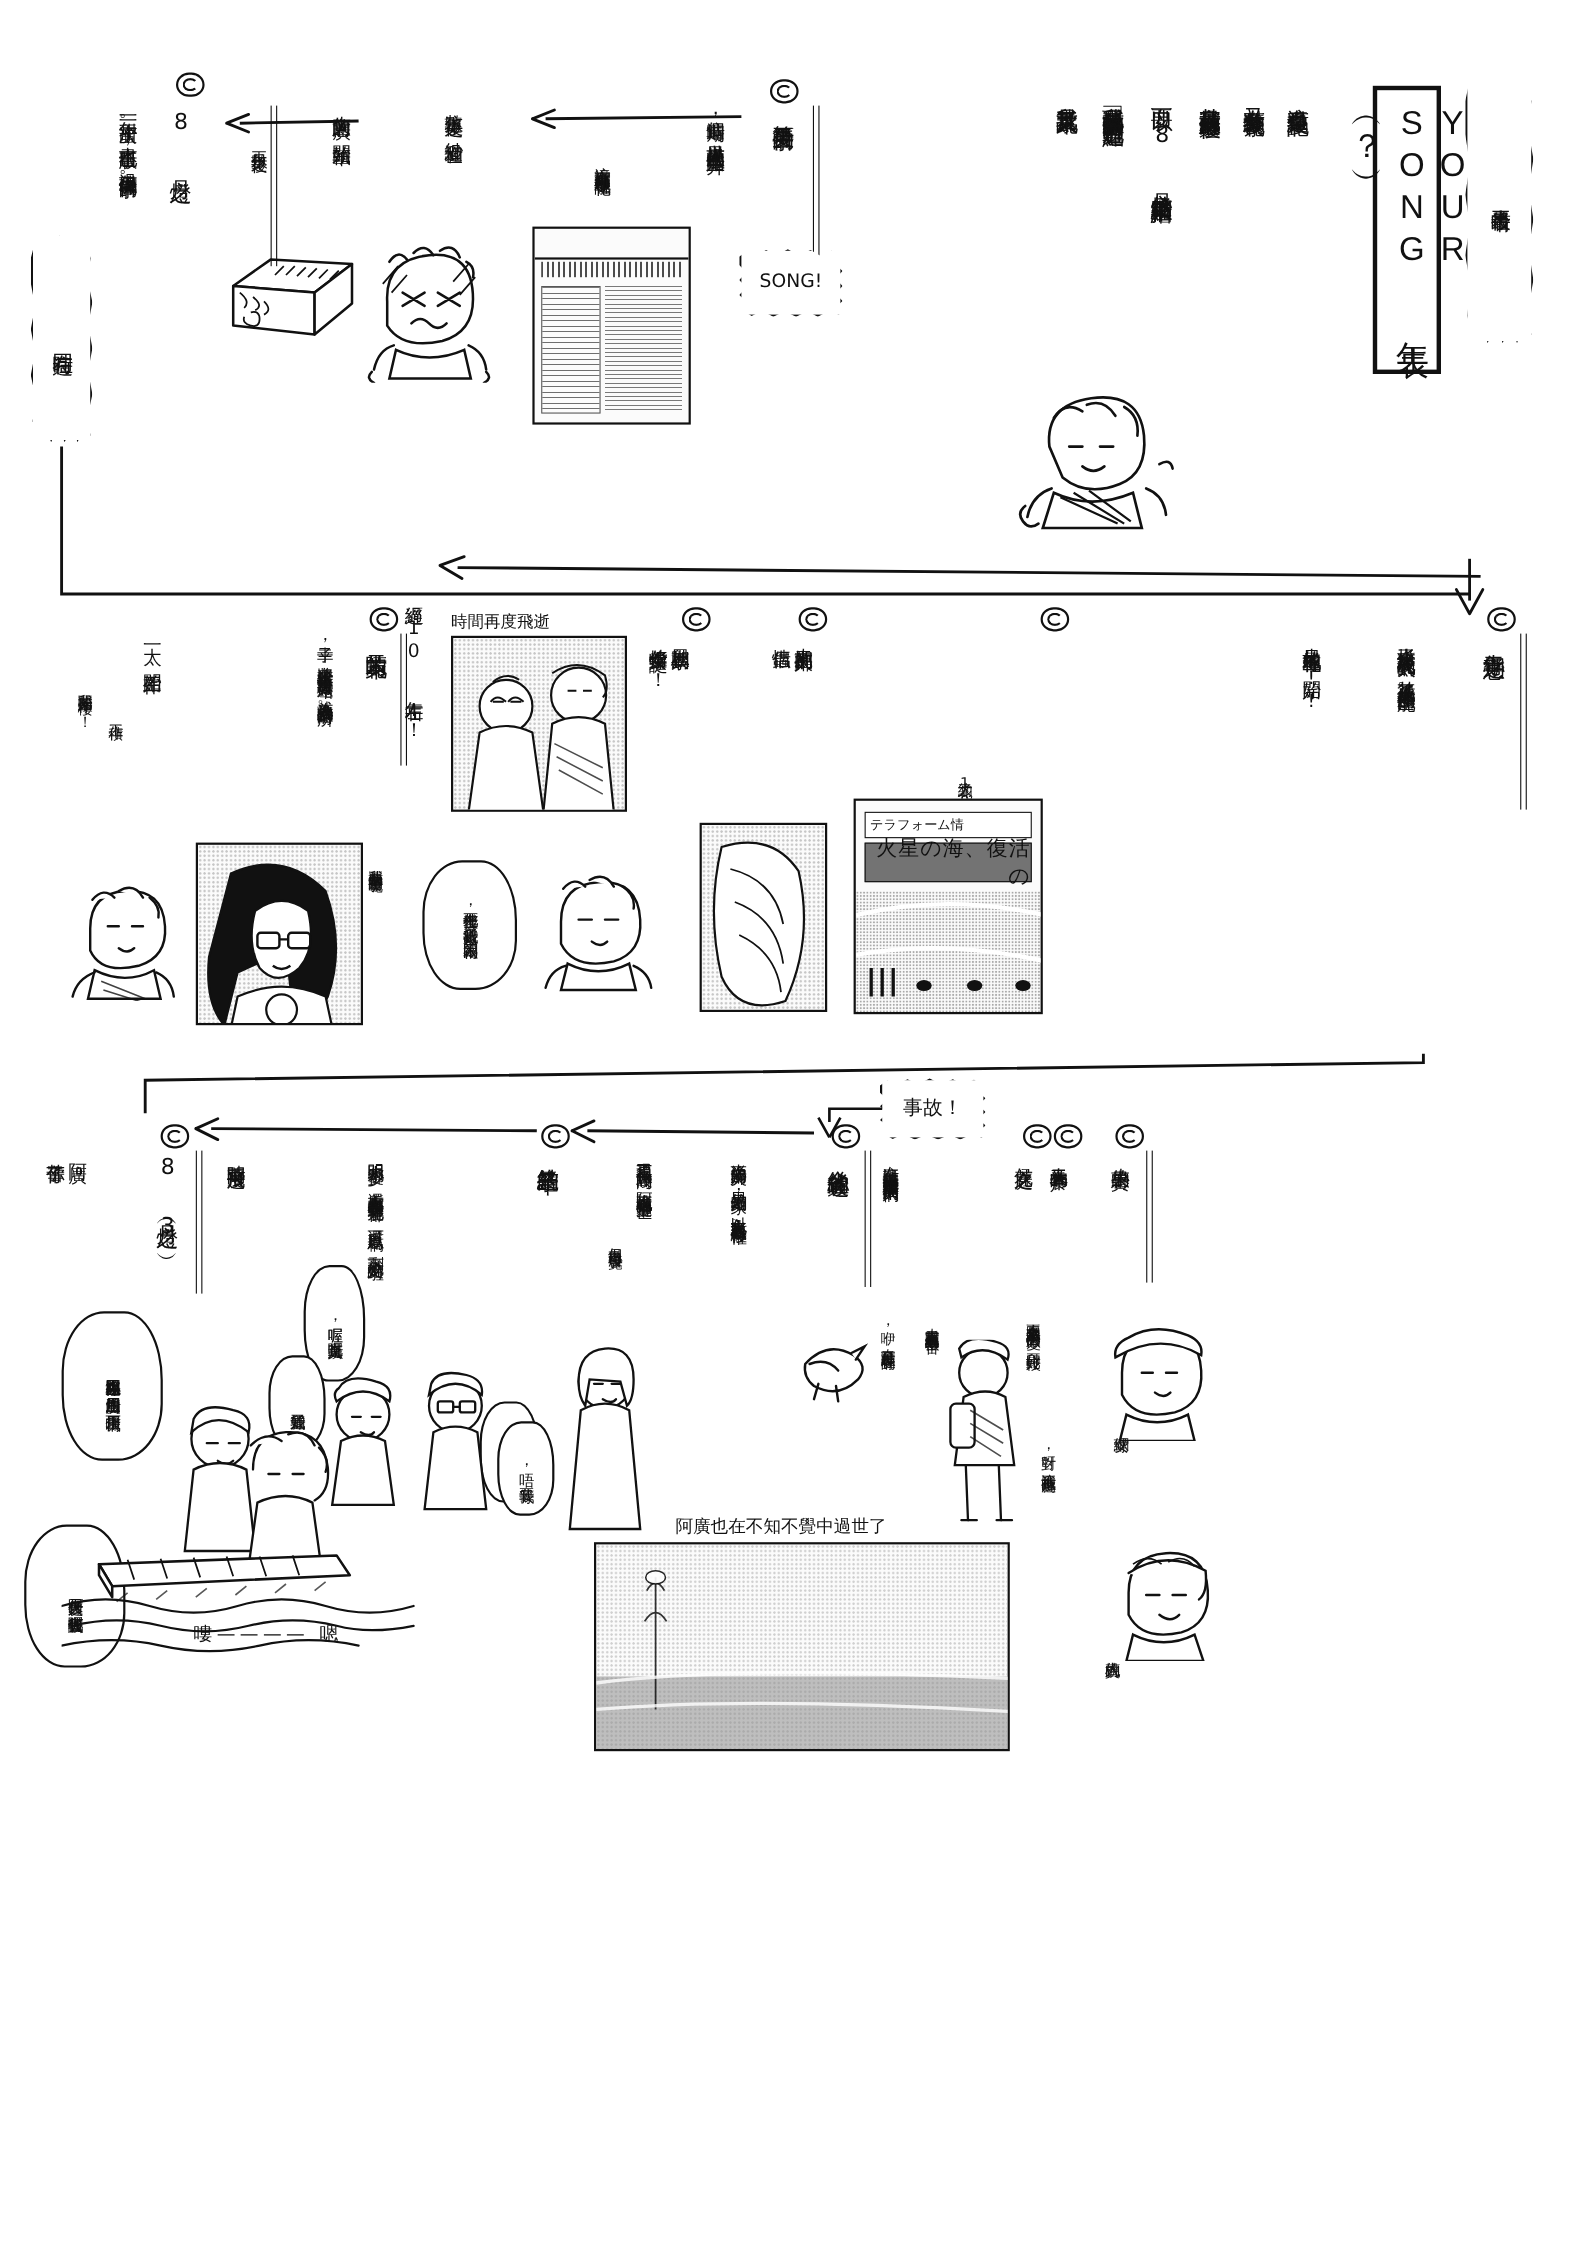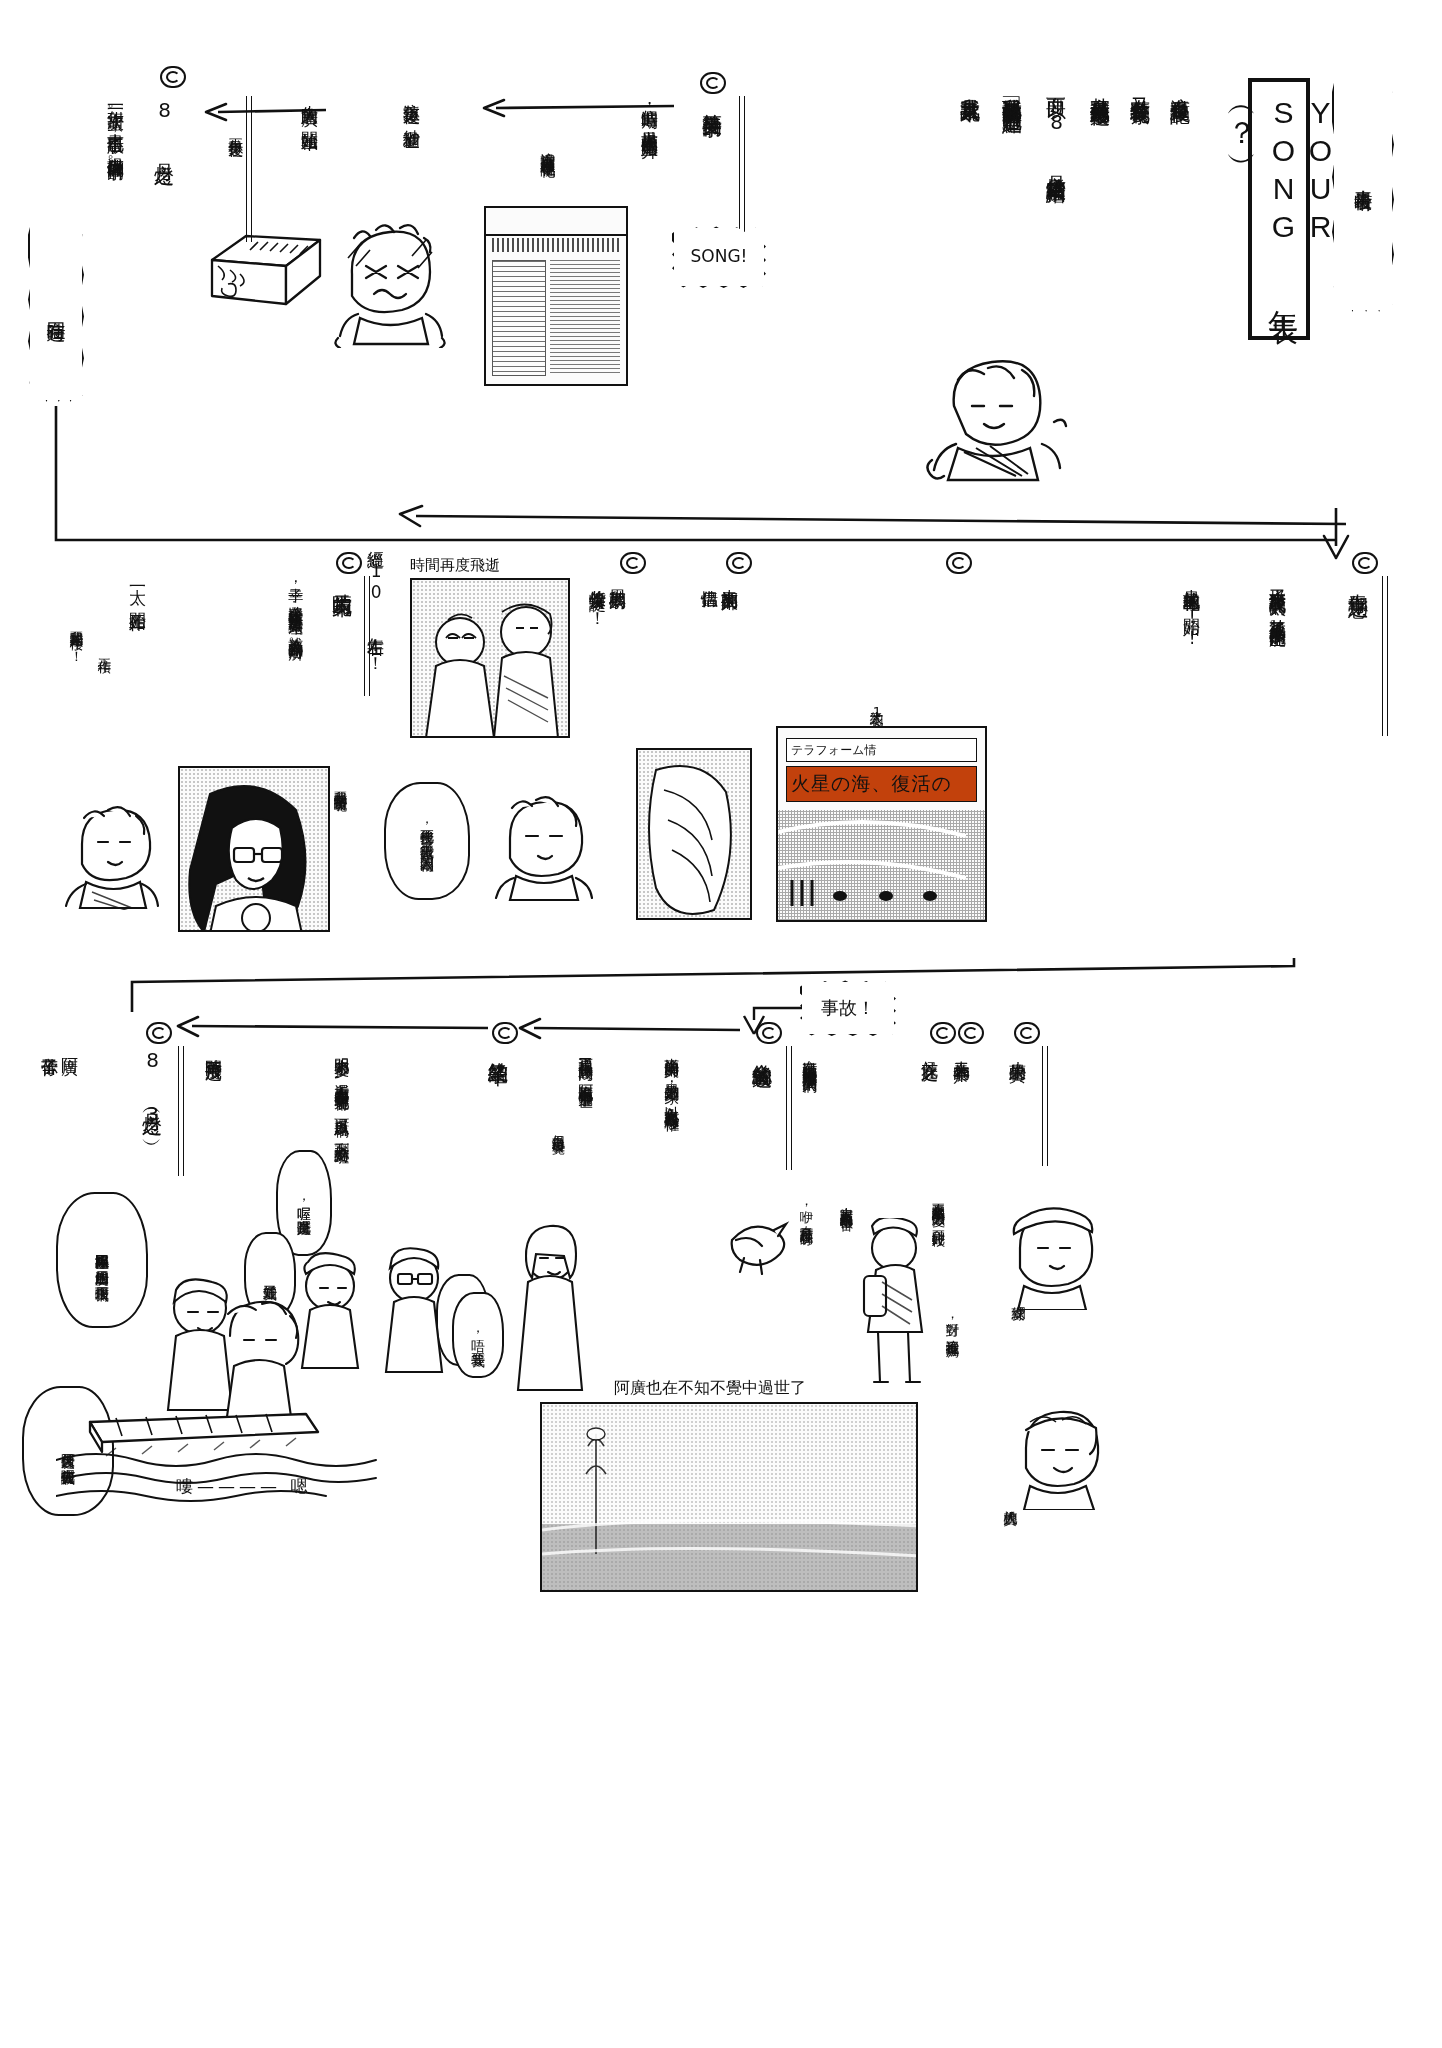--- a/index.html
+++ b/index.html
@@ -390,25 +390,25 @@
         <path d="M30 82 q28 14 54 0 l6 26 h-66 z"></path>
         <path d="M30 84 q-16 6 -20 22 M86 84 q14 6 16 22"></path>
       </g>
       <g fill="none" stroke="#111" stroke-width="1.4" opacity=".8">
         <path d="M36 92 l40 16 M38 100 l38 12"></path>
       </g>
     </svg>
   </div>
 
   <div class="vtext xs" style="left:868px;top:700px;height:140px;">大約花了10年之類的</div>
-  <div class="panel" style="left:776px;top:726px;width:211px;height:196px;">
+  <div class="panel" style="left:776px;top:726px;width:172px;height:196px;">
     <div style="position:absolute;left:8px;top:10px;right:8px;height:22px;border:1.6px solid #111;background:#fff;
          font-size:12px;display:flex;align-items:center;padding-left:4px;">テラフォーム情</div>
-    <div style="position:absolute;left:8px;top:38px;right:8px;height:34px;border:1.6px solid #111;background:#c2410c;
-         font-size:19px;display:flex;align-items:center;padding-left:4px;letter-spacing:1px;">火星の海、復活の</div>
+    <div style="position:absolute;left:8px;top:38px;right:8px;height:34px;border:1.6px solid #111;background:#737373;
+         font-size:19px;display:flex;align-items:center;padding-left:4px;letter-spacing:1px;text-align:right;">火星の海、復活の</div>
     <div style="position:absolute;left:0;top:82px;right:0;bottom:0;">
       <div class="tone dark" style="position:absolute;inset:0;"></div>
       <svg width="188" height="114" style="position:absolute;left:0;top:0;">
         <path d="M0 22 q90 -22 188 4" fill="none" stroke="#fff" stroke-width="4"></path>
         <path d="M0 58 q90 -16 188 10" fill="none" stroke="#fff" stroke-width="4"></path>
         <g stroke="#111" stroke-width="3">
           <path d="M14 70 v26 M24 70 v26 M34 70 v26"></path>
         </g>
         <g fill="#111">
           <ellipse cx="62" cy="86" rx="7" ry="5"></ellipse>

